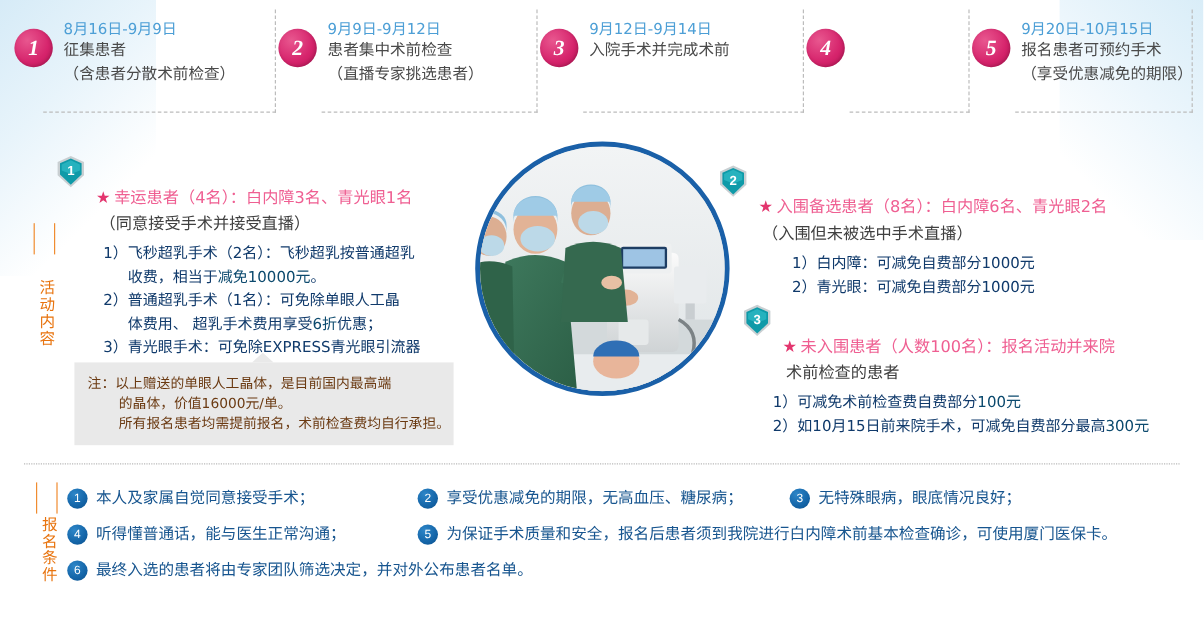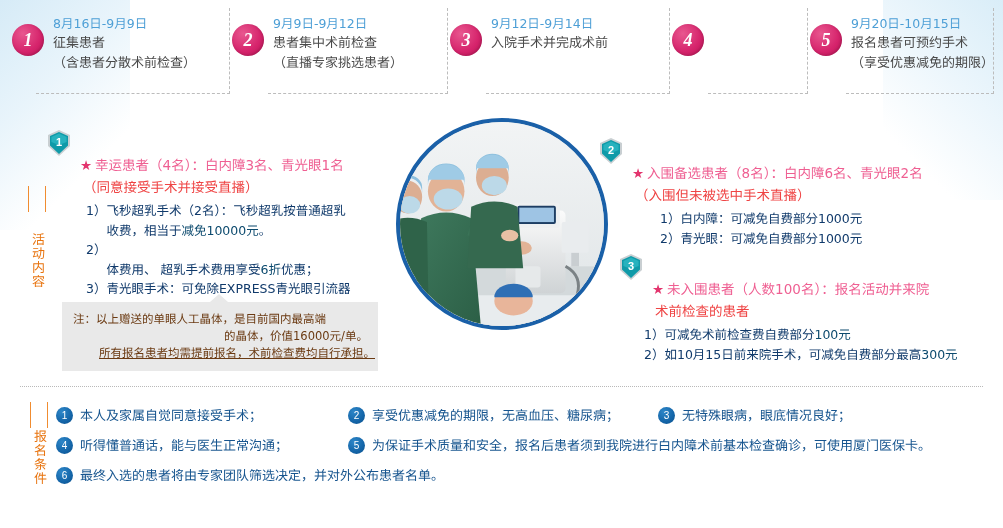--- a/index.html
+++ b/index.html
@@ -160,21 +160,21 @@
 
   .blk-title {
     color: #ef5f92;
     font-size: 13.5px;
     line-height: 22px;
     white-space: nowrap;
     margin-top: 26px;
   }
   .blk-title .star { color: #e3356e; margin-right: 3px; }
   .blk-sub {
-    color: #ef4444;
+    color: #404040;
     font-size: 13.5px;
     line-height: 22px;
     padding-left: 3px;
     white-space: nowrap;
   }
 
   .blk-list {
     color: #103a6b;
     font-size: 12.5px;
     line-height: 19.5px;
@@ -203,22 +203,22 @@
   #note::before {
     content: "";
     position: absolute;
     left: 148px; top: -8px;
     border-left: 9px solid transparent;
     border-right: 9px solid transparent;
     border-bottom: 8px solid #e9e9e9;
   }
   #note .nline { white-space: nowrap; }
   #note .n1 { padding-left: 0; }
-  #note .n2 { padding-left: 26px; text-align: right; }
-  #note .n3 { padding-left: 26px; text-decoration: underline; }
+  #note .n2 { padding-left: 26px; }
+  #note .n3 { padding-left: 26px; }
 
   
   .divider {
     position: absolute;
     left: 20px; top: 386px;
     width: 963px;
     height: 1px;
     border-top: 1px dotted #b9b9b9;
   }
 
@@ -401,21 +401,21 @@
         <div class="blk-sub">（同意接受手术并接受直播）</div>
       </div>
     </div>
     <div class="blk-list">
       <div class="li">
         <span class="idx">1）</span>
         <span class="txt"><span>飞秒超乳手术（2名）：飞秒超乳按普通超乳</span><br><span>收费，相当于</span><span class="hl">减免10000元</span><span>。</span></span>
       </div>
       <div class="li">
         <span class="idx">2）</span>
-        <span class="txt"><br><span>体费用、 超乳手术费用享受</span><span class="hl">6折</span><span>优惠；</span></span>
+        <span class="txt"><span>普通超乳手术（1名）：可免除单眼人工晶</span><br><span>体费用、 超乳手术费用享受</span><span class="hl">6折</span><span>优惠；</span></span>
       </div>
       <div class="li">
         <span class="idx">3）</span>
         <span class="txt"><span>青光眼手术：可免除EXPRESS青光眼引流器</span><br><span>费用</span></span>
       </div>
     </div>
   </div>
 
   <div id="note">
     <div class="nline n1">注：以上赠送的单眼人工晶体，是目前国内最高端</div>

